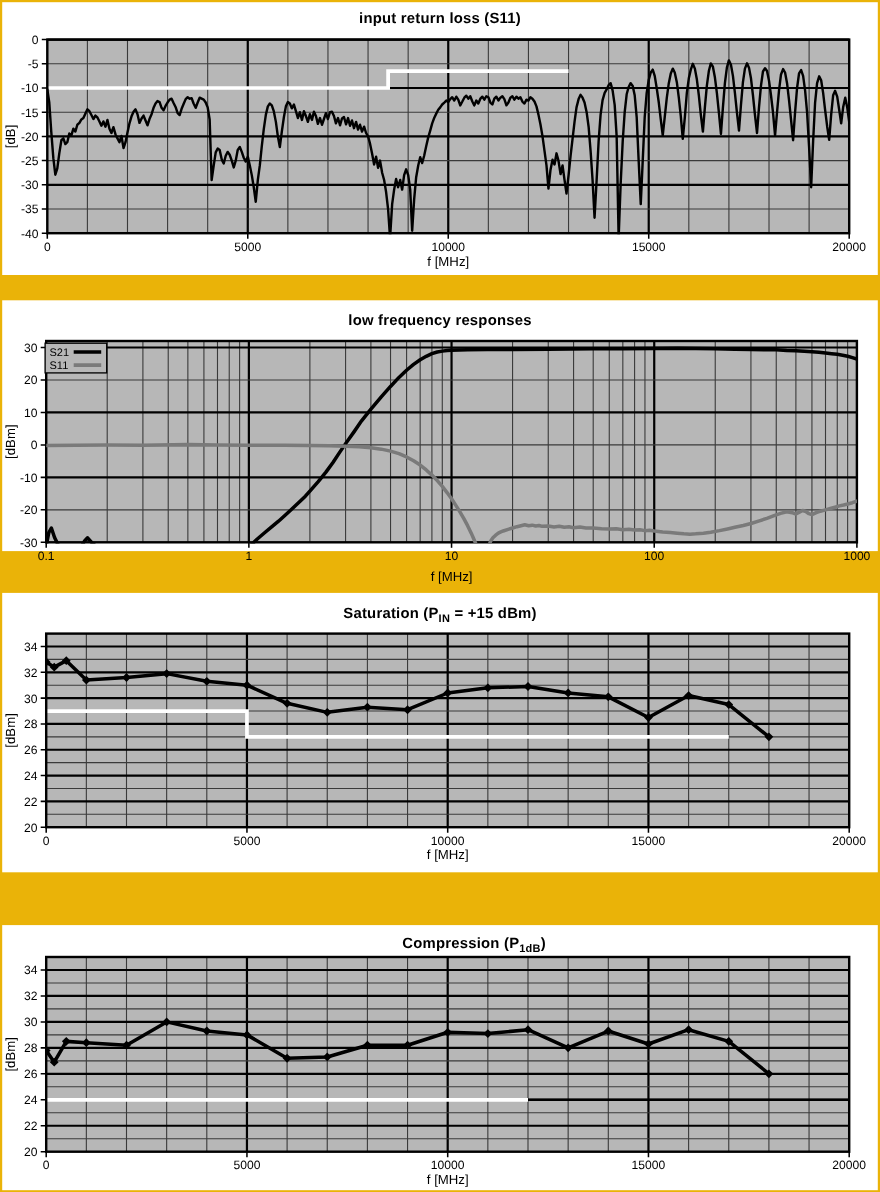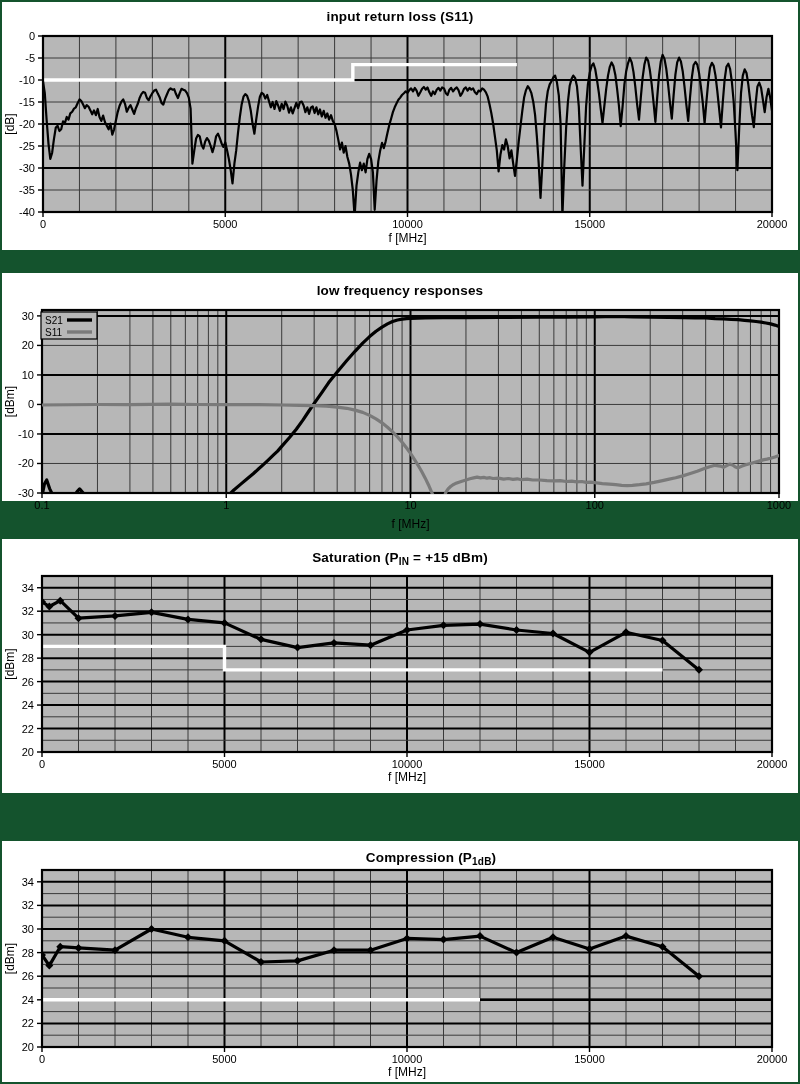--- a/index.html
+++ b/index.html
@@ -1,16 +1,16 @@
 <!DOCTYPE html>
 <html><head>
 <meta charset="utf-8">
 <style>
   html,body{margin:0;padding:0;background:#000;}
-  .page{position:relative;width:800px;height:1084px;background:#14532d;overflow:hidden;
+  .page{position:relative;width:800px;height:1084px;background:#eab308;overflow:hidden;
         font-family:"Liberation Sans",sans-serif;}
   .panel{position:absolute;left:2px;width:796px;background:#fff;}
   .p1{top:2px;height:248px;}
   .p2{top:273px;height:228px;text-decoration:underline;}
   .p3{top:539px;height:254px;}
   .p4{top:841px;height:241px;}
   .title{position:absolute;left:0;width:100%;text-align:center;margin:0;
          font-size:13.5px;font-weight:bold;color:#000;letter-spacing:0.2px;}
   .p1 .title{top:7px;}
   .p2 .title{top:10px;}

